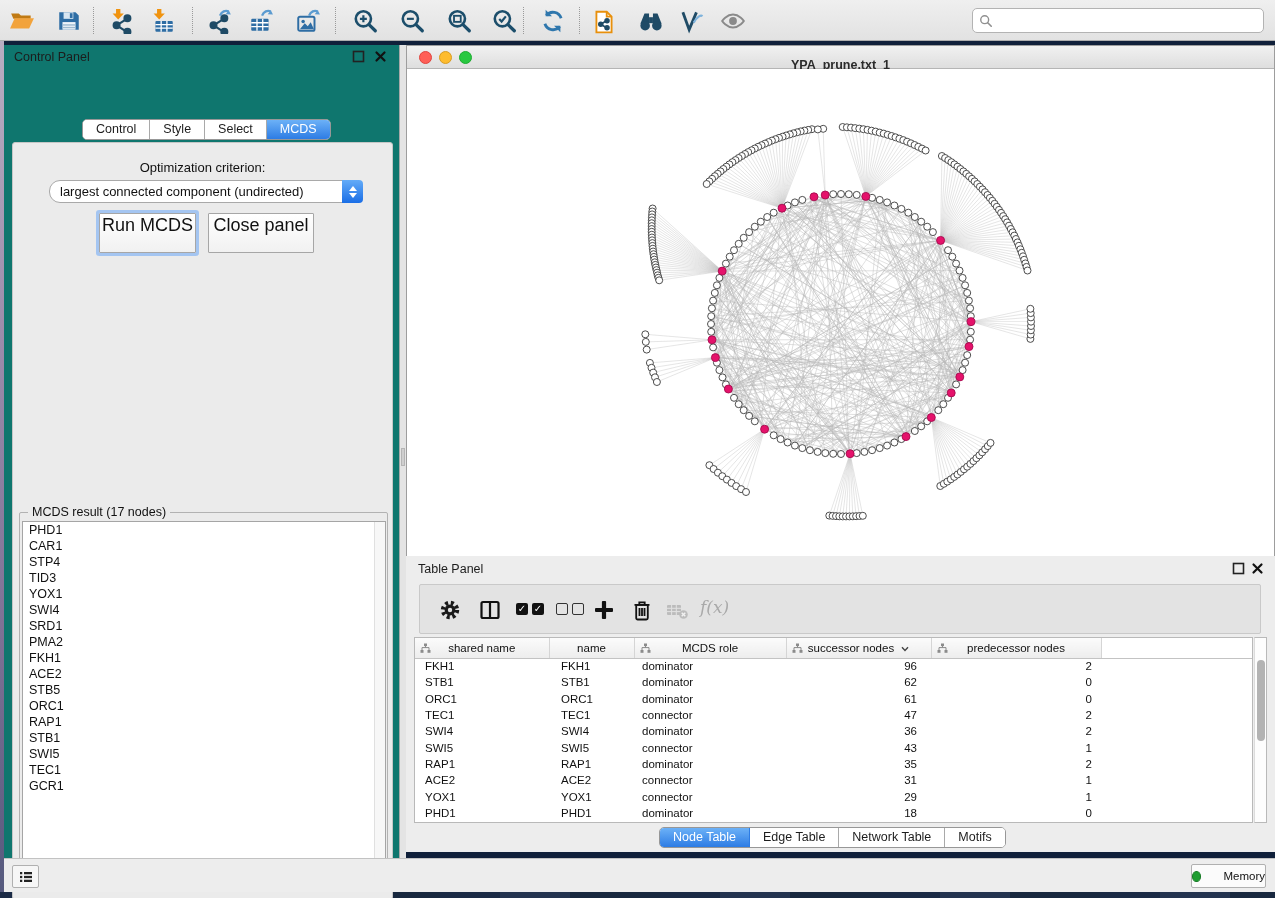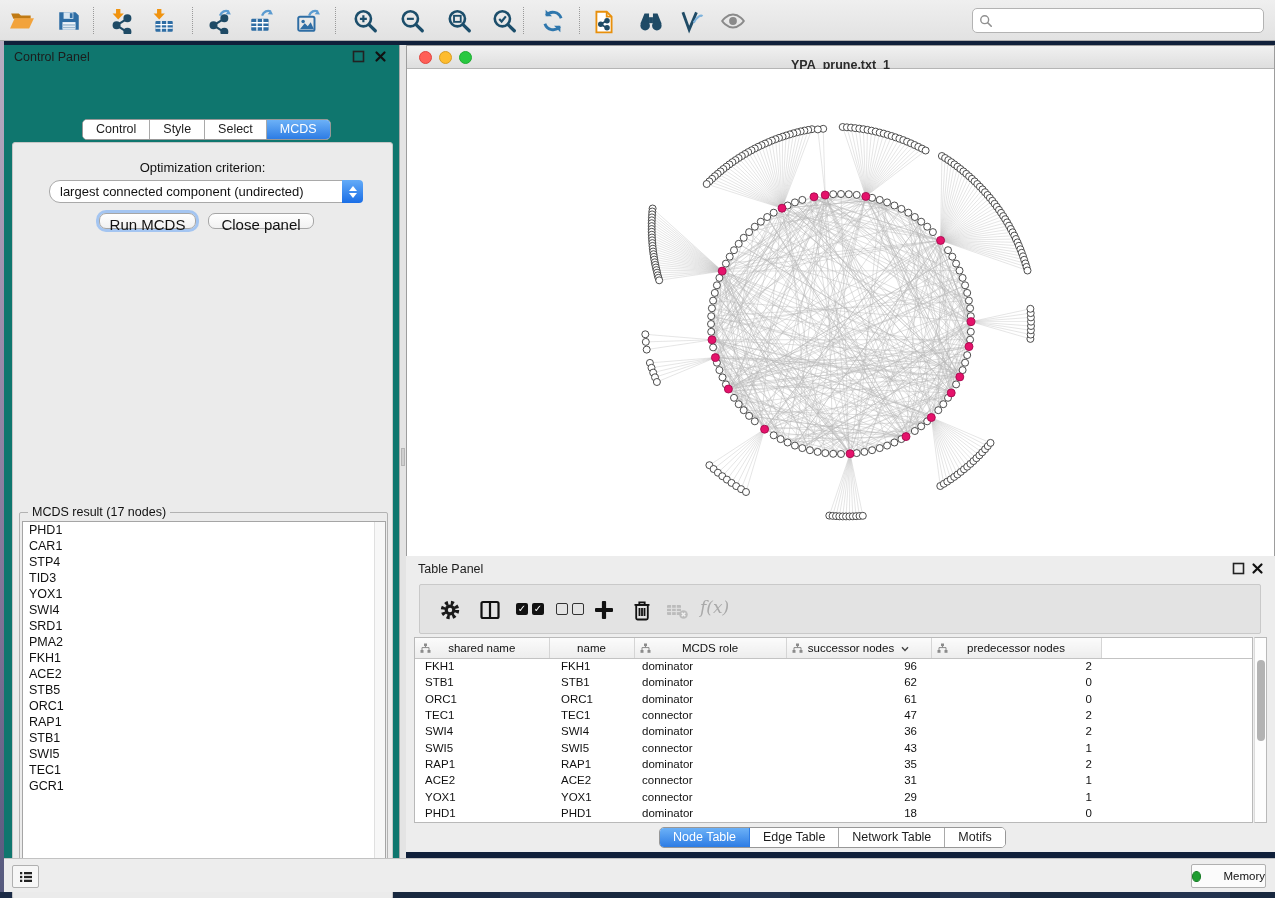--- a/index.html
+++ b/index.html
@@ -44,22 +44,22 @@
     background:#ebebeb; border:1px solid #c6c6c6; border-radius:3px; }
   .opt-label { position:absolute; left:0; top:17px; width:100%; text-align:center; font-size:13px; color:#111; }
   .opt-select { position:absolute; left:36px; top:37px; width:314px; height:23px; background:#fff;
     border:1px solid #a9a9a9; border-radius:11px; display:flex; align-items:center; }
   .opt-select .sel-text { flex:1; padding-left:10px; font-size:13px; color:#111; white-space:nowrap; overflow:hidden; }
   .sel-stepper { width:21px; height:23px; margin-right:-1px; border-radius:0 4px 4px 0;
     background:linear-gradient(180deg,#63abf8,#1a6ee6); display:flex; flex-direction:column;
     align-items:center; justify-content:center; gap:2px; }
   .tri-up { width:0; height:0; border-left:4px solid transparent; border-right:4px solid transparent; border-bottom:5px solid #fff; }
   .tri-down { width:0; height:0; border-left:4px solid transparent; border-right:4px solid transparent; border-top:5px solid #fff; }
-  .btn { position:absolute; top:70px; height:16px; background:linear-gradient(180deg,#ffffff,#f1f1f1);
-    border:1px solid #a6a6a6; border-radius:7px; font-size:15px; color:#111; text-align:center; line-height:22px; cursor:default; }
+  .btn { position:absolute; top:70px; height:40px; background:linear-gradient(180deg,#ffffff,#f1f1f1);
+    border:1px solid #a6a6a6; border-radius:1px; font-size:18px; color:#111; text-align:center; line-height:22px; cursor:default; }
   .btn-run { left:86px; width:97px; box-shadow:0 0 0 3px rgba(106,166,245,.55); }
   .btn-close { left:195px; width:106px; }
 
   .groupbox { position:absolute; left:6px; top:369px; width:369px; height:373px;
     border:1px solid #b2b2b2; border-radius:2px; }
   .groupbox-title { position:absolute; left:8px; top:-8px; background:#ebebeb; padding:0 4px; font-size:12.5px; color:#111; }
   .mcds-list { position:absolute; left:2px; top:8px; width:364px; height:362px; background:#fff;
     border:1px solid #a5a5a5; overflow:hidden; }
   .mcds-scroll { position:absolute; right:0; top:0; width:11px; height:100%; background:#f7f7f7; border-left:1px solid #e0e0e0; }
   .mcds-item { padding-left:6px; font-size:12.5px; line-height:16px; color:#111; }

